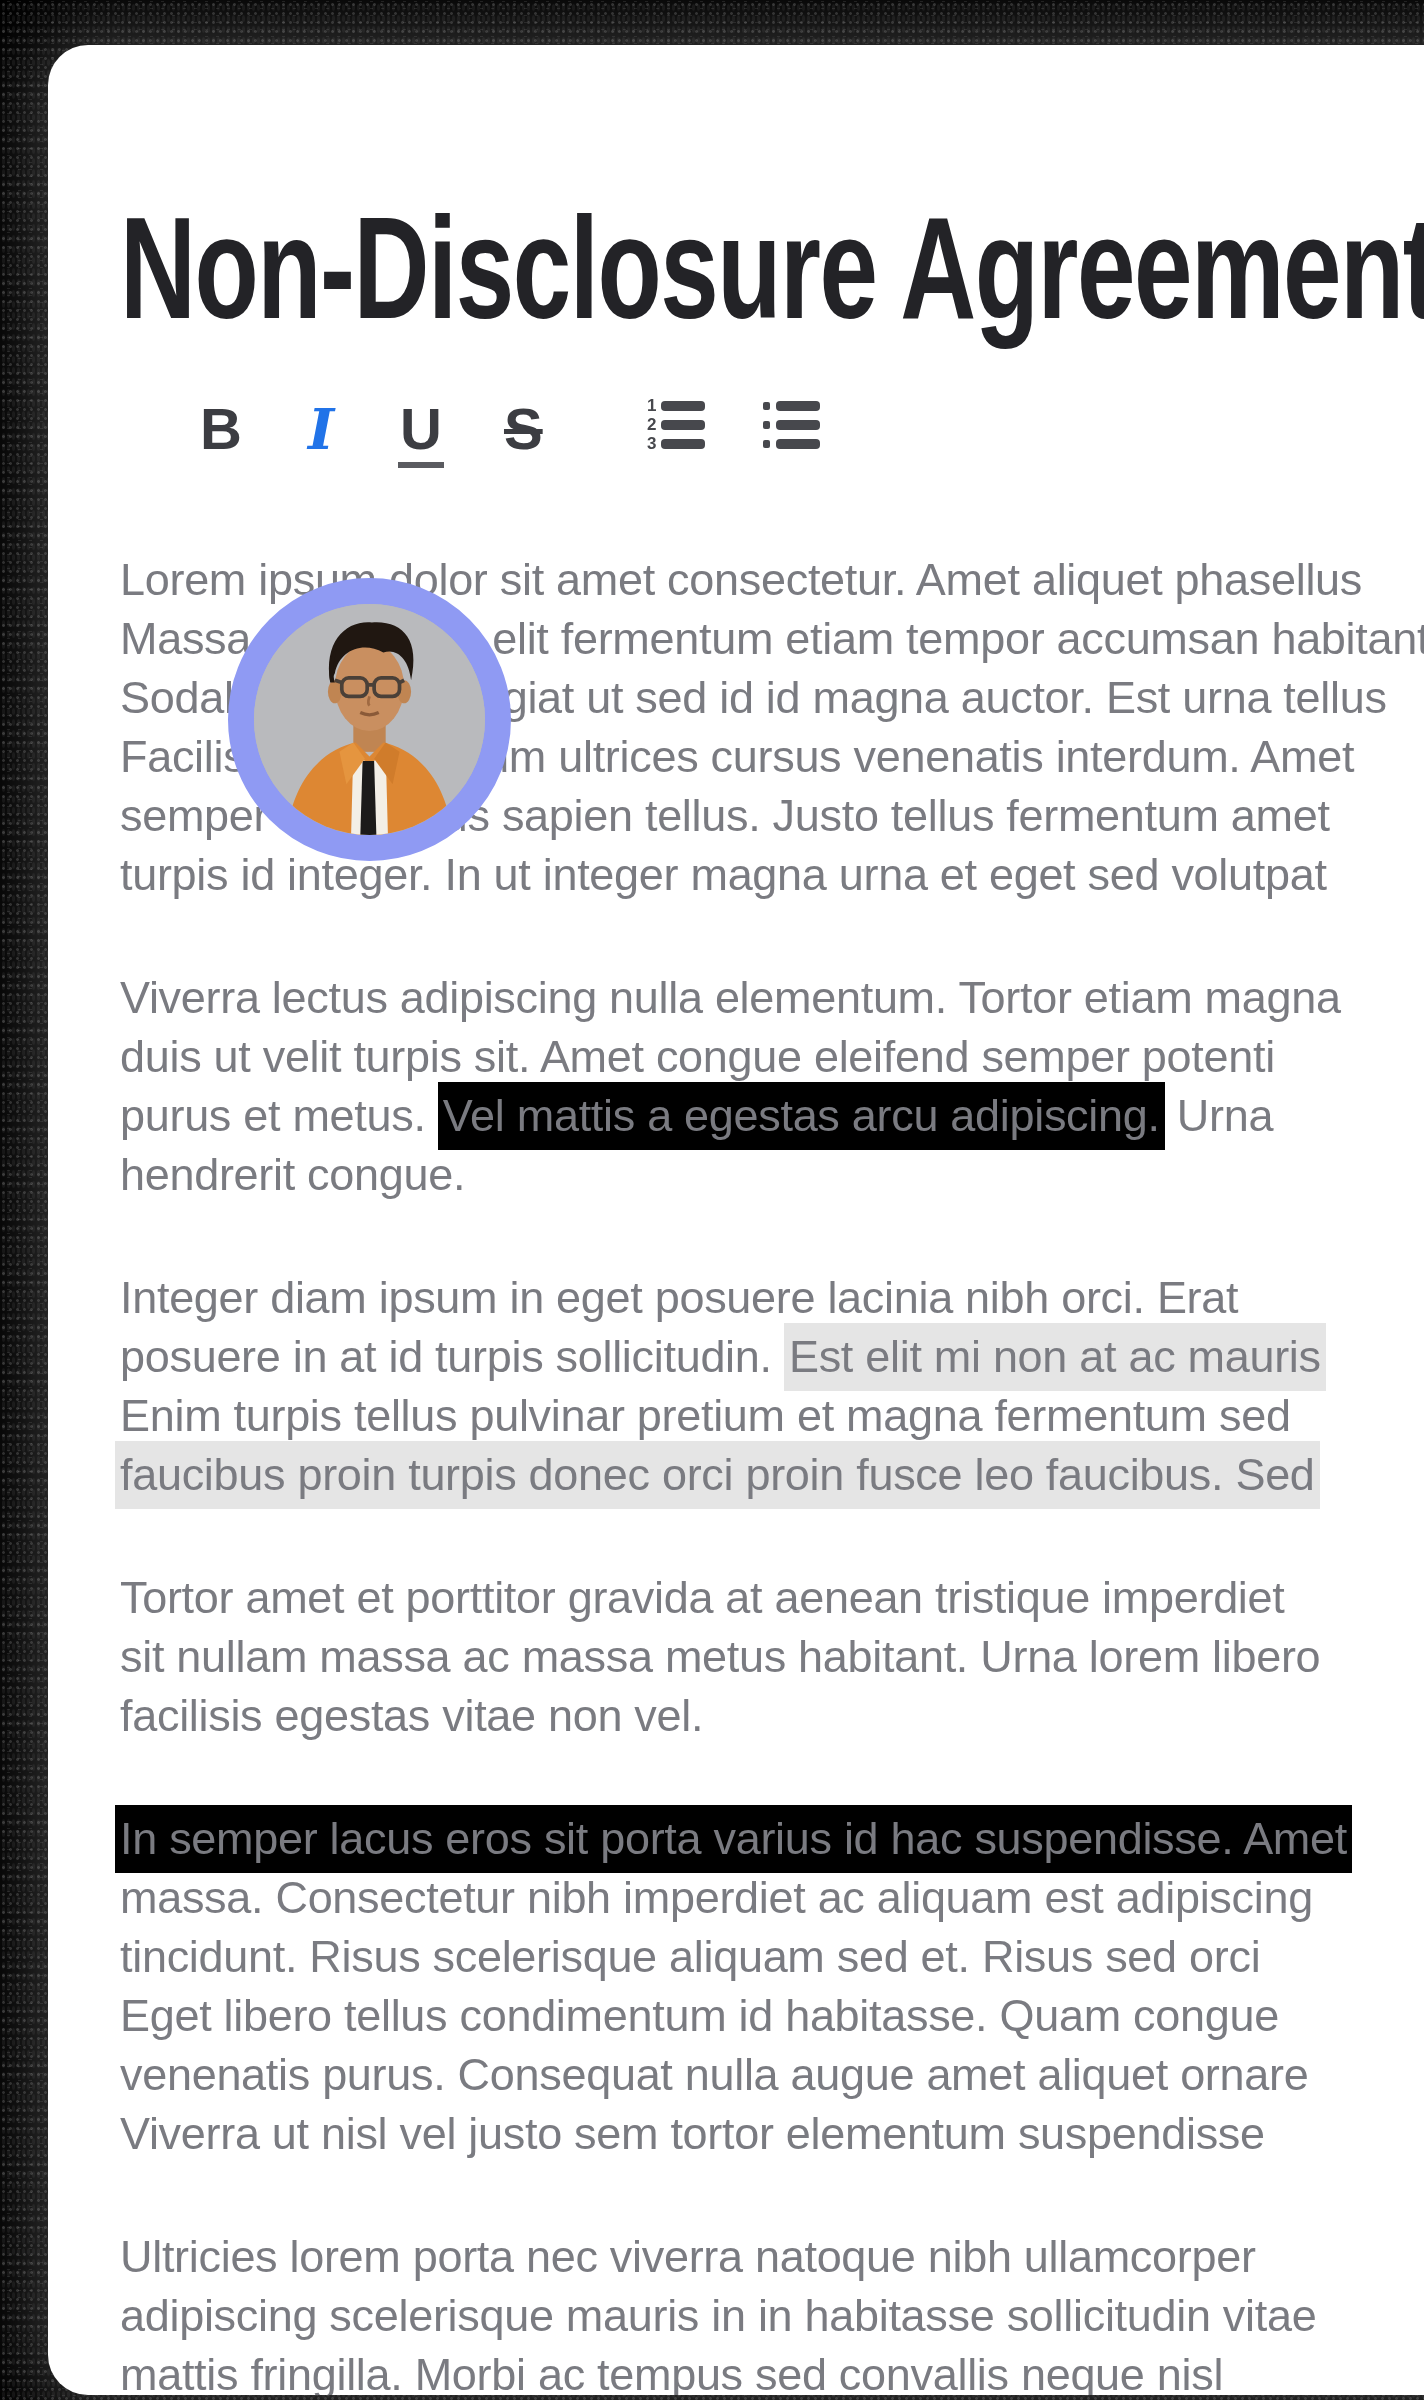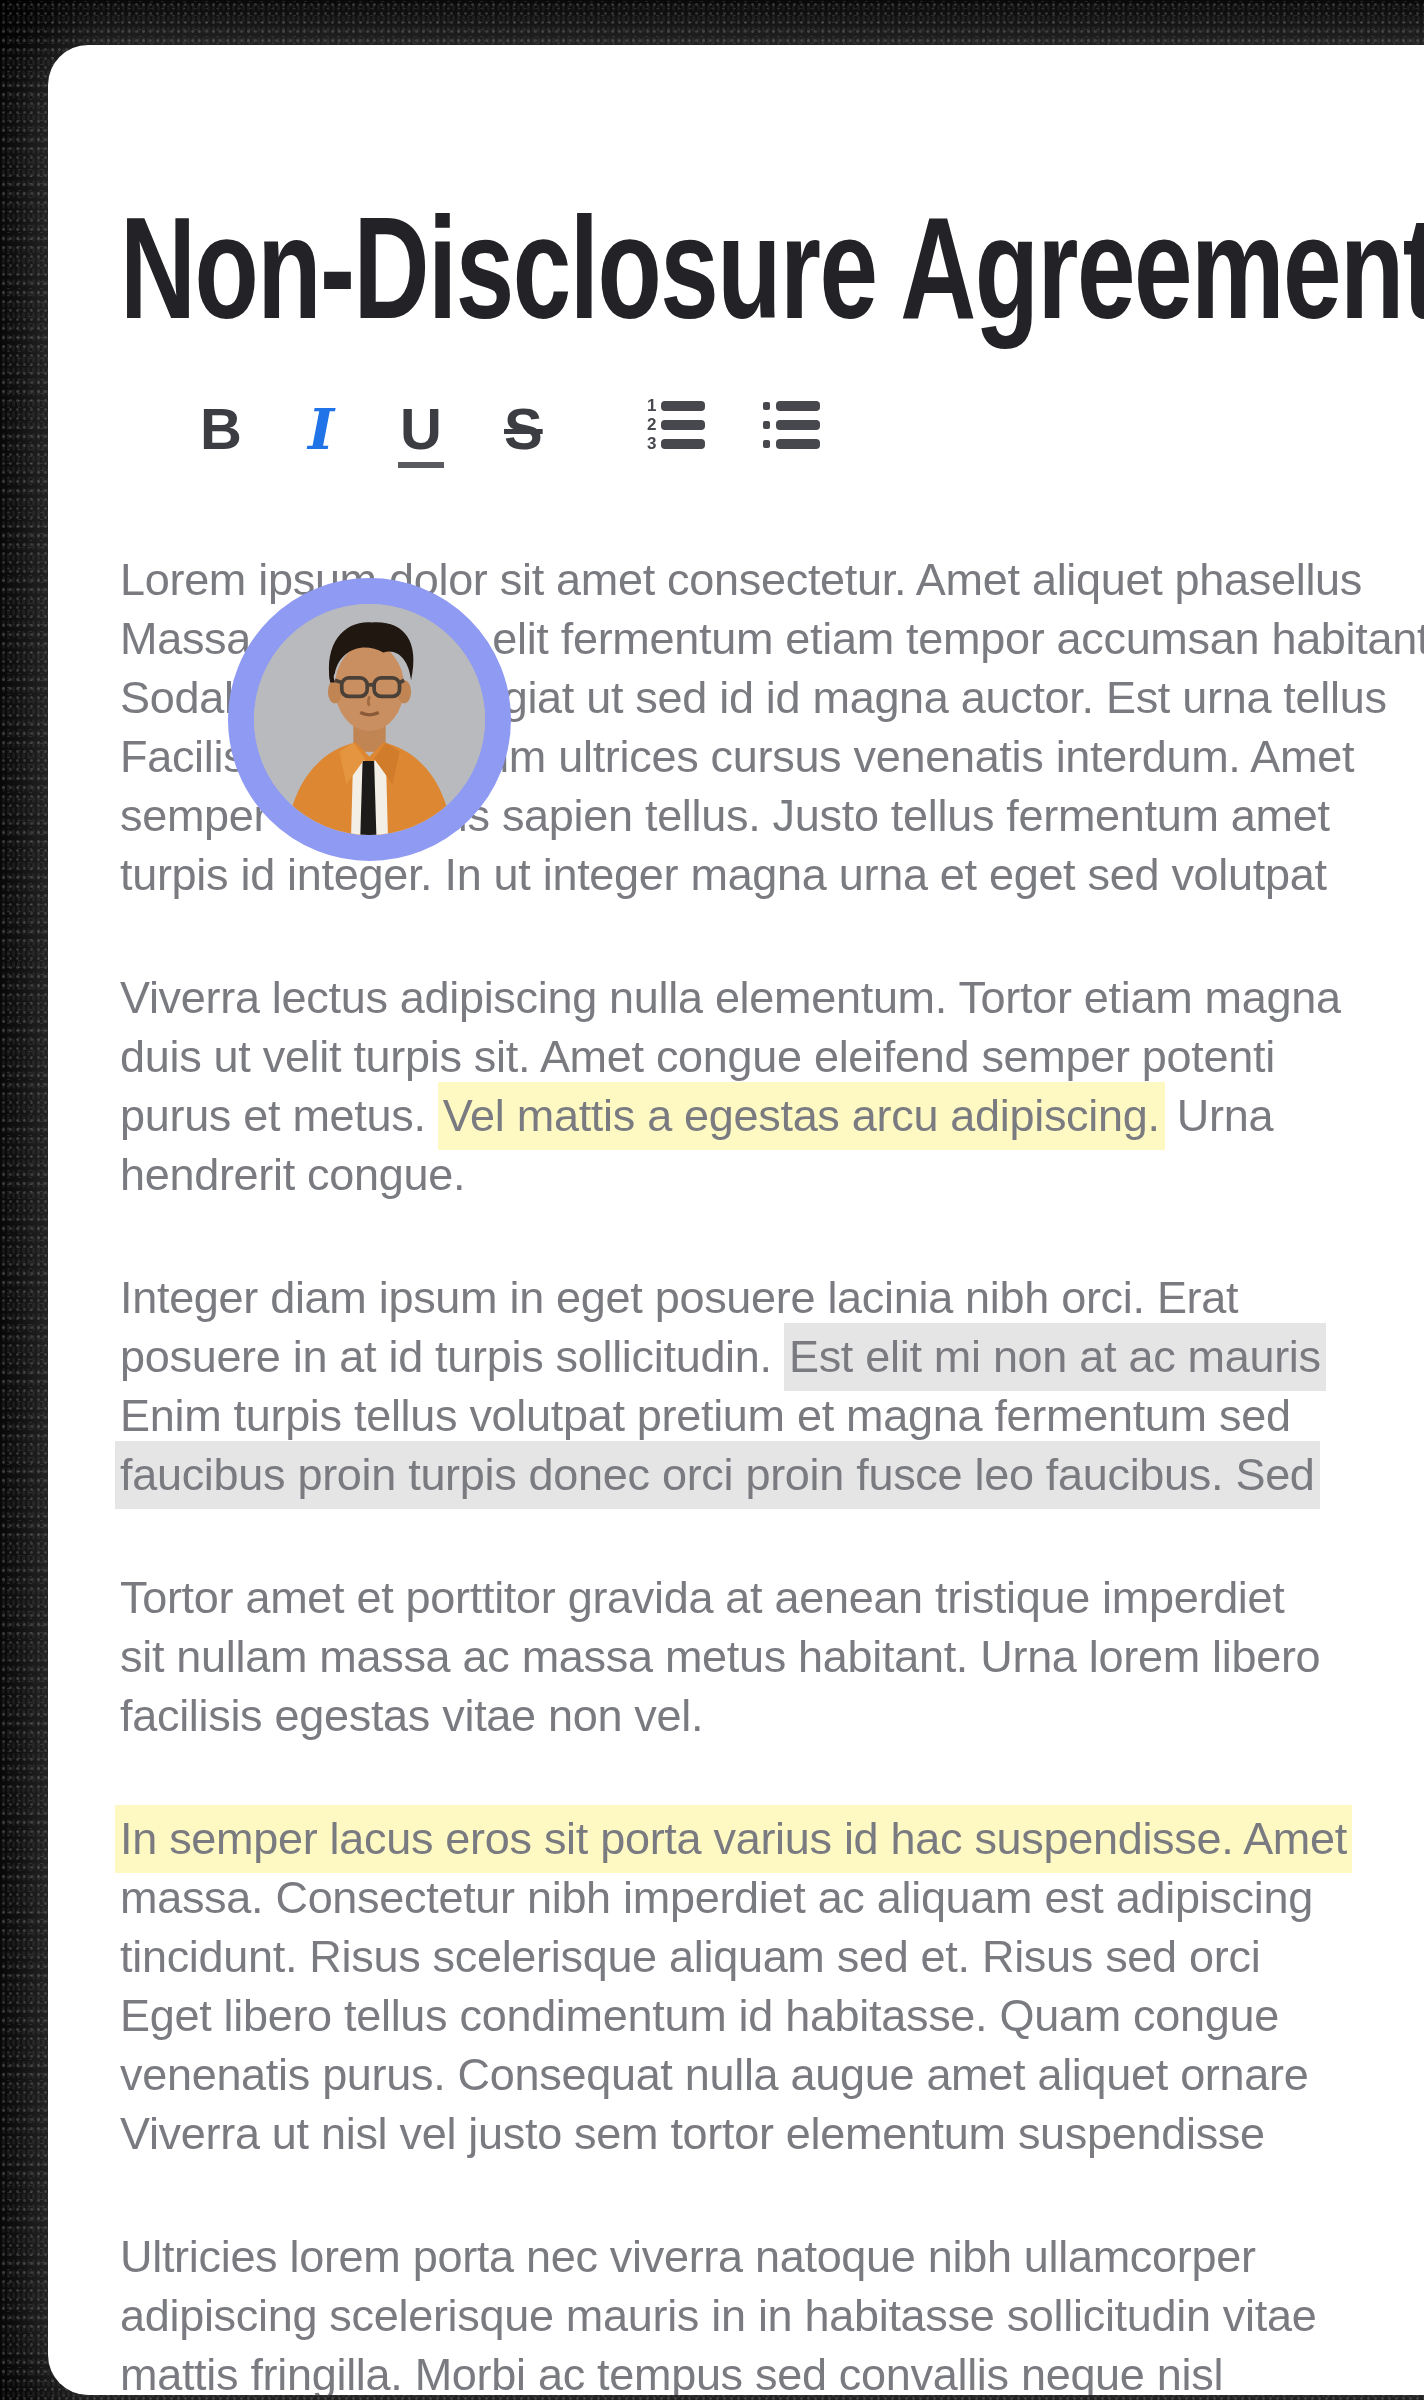--- a/index.html
+++ b/index.html
@@ -44,21 +44,21 @@
   .tb-list{margin-left:104px;}
   .tb-list2{margin-left:52px;}
   .doc-body{
     position:absolute;left:72px;top:505px;width:1520px;
     font-size:45px;line-height:59px;letter-spacing:-.3px;color:#7a7b81;
   }
   .paragraph{margin:0 0 64px 0;}
   .line{height:59px;line-height:59px;white-space:pre;}
   .hl{padding:8px 5px 9px 5px;}
   .hl:first-child{margin-left:-5px;}
-  .hl-orange{background:#fef9c3;margin-top:12px;}
+  .hl-orange{background:#000000;margin-top:12px;}
   .hl-purple{background:#e5e5e5;}
   .avatar{
     position:absolute;left:180px;top:533px;width:231px;height:231px;
     border:26px solid #8f9af3;border-radius:50%;overflow:hidden;
     background:#b9babd;
   }
   .avatar svg{display:block;width:231px;height:231px;}
 </style>
 </head>
 <body>
@@ -109,21 +109,21 @@
       </div>
       <div class="paragraph">
         <div class="line"><span>Viverra lectus adipiscing nulla elementum. Tortor etiam magna</span></div>
         <div class="line"><span>duis ut velit turpis sit. Amet congue eleifend semper potenti</span></div>
         <div class="line"><span>purus et metus. </span><span class="hl hl-orange">Vel mattis a egestas arcu adipiscing.</span><span> Urna</span></div>
         <div class="line"><span>hendrerit congue.</span></div>
       </div>
       <div class="paragraph">
         <div class="line"><span>Integer diam ipsum in eget posuere lacinia nibh orci. Erat</span></div>
         <div class="line"><span>posuere in at id turpis sollicitudin. </span><span class="hl hl-purple">Est elit mi non at ac mauris</span></div>
-        <div class="line"><span>Enim turpis tellus volutpat pretium et magna fermentum sed</span></div>
+        <div class="line"><span>Enim turpis tellus pulvinar pretium et magna fermentum sed</span></div>
         <div class="line"><span class="hl hl-purple">faucibus proin turpis donec orci proin fusce leo faucibus. Sed</span></div>
       </div>
       <div class="paragraph">
         <div class="line"><span>Tortor amet et porttitor gravida at aenean tristique imperdiet</span></div>
         <div class="line"><span>sit nullam massa ac massa metus habitant. Urna lorem libero</span></div>
         <div class="line"><span>facilisis egestas vitae non vel.</span></div>
       </div>
       <div class="paragraph">
         <div class="line"><span class="hl hl-orange">In semper lacus eros sit porta varius id hac suspendisse. Amet</span></div>
         <div class="line"><span>massa. Consectetur nibh imperdiet ac aliquam est adipiscing</span></div>

